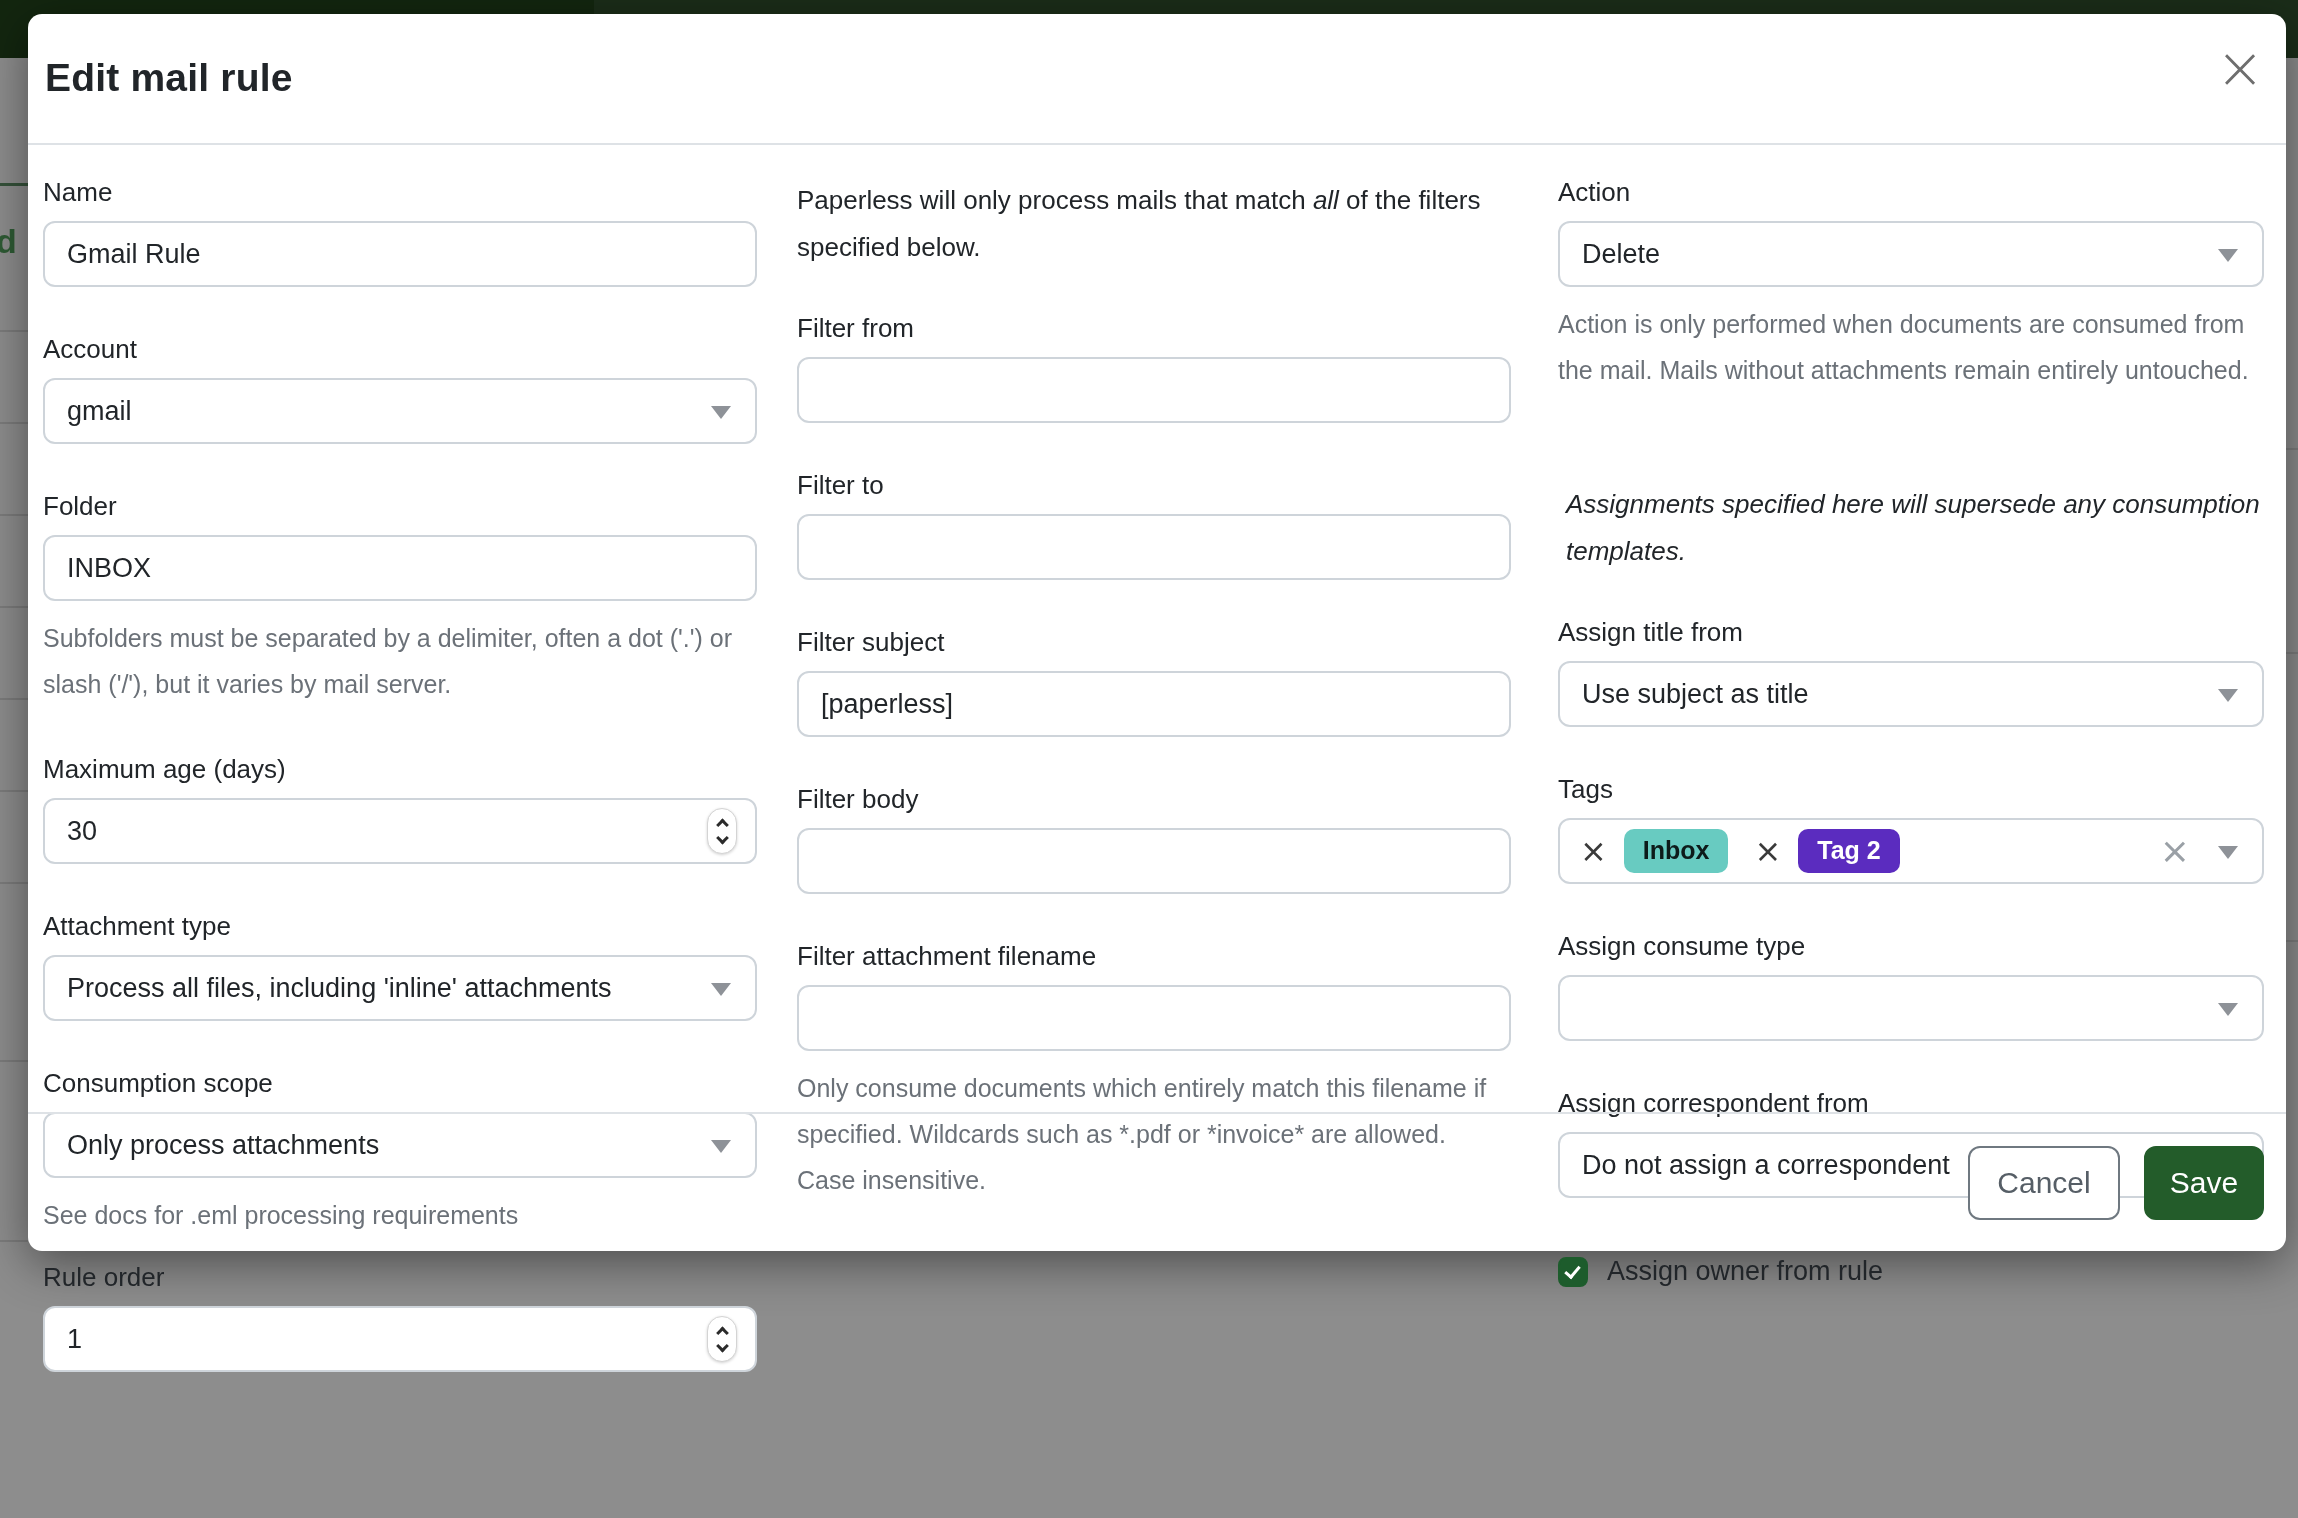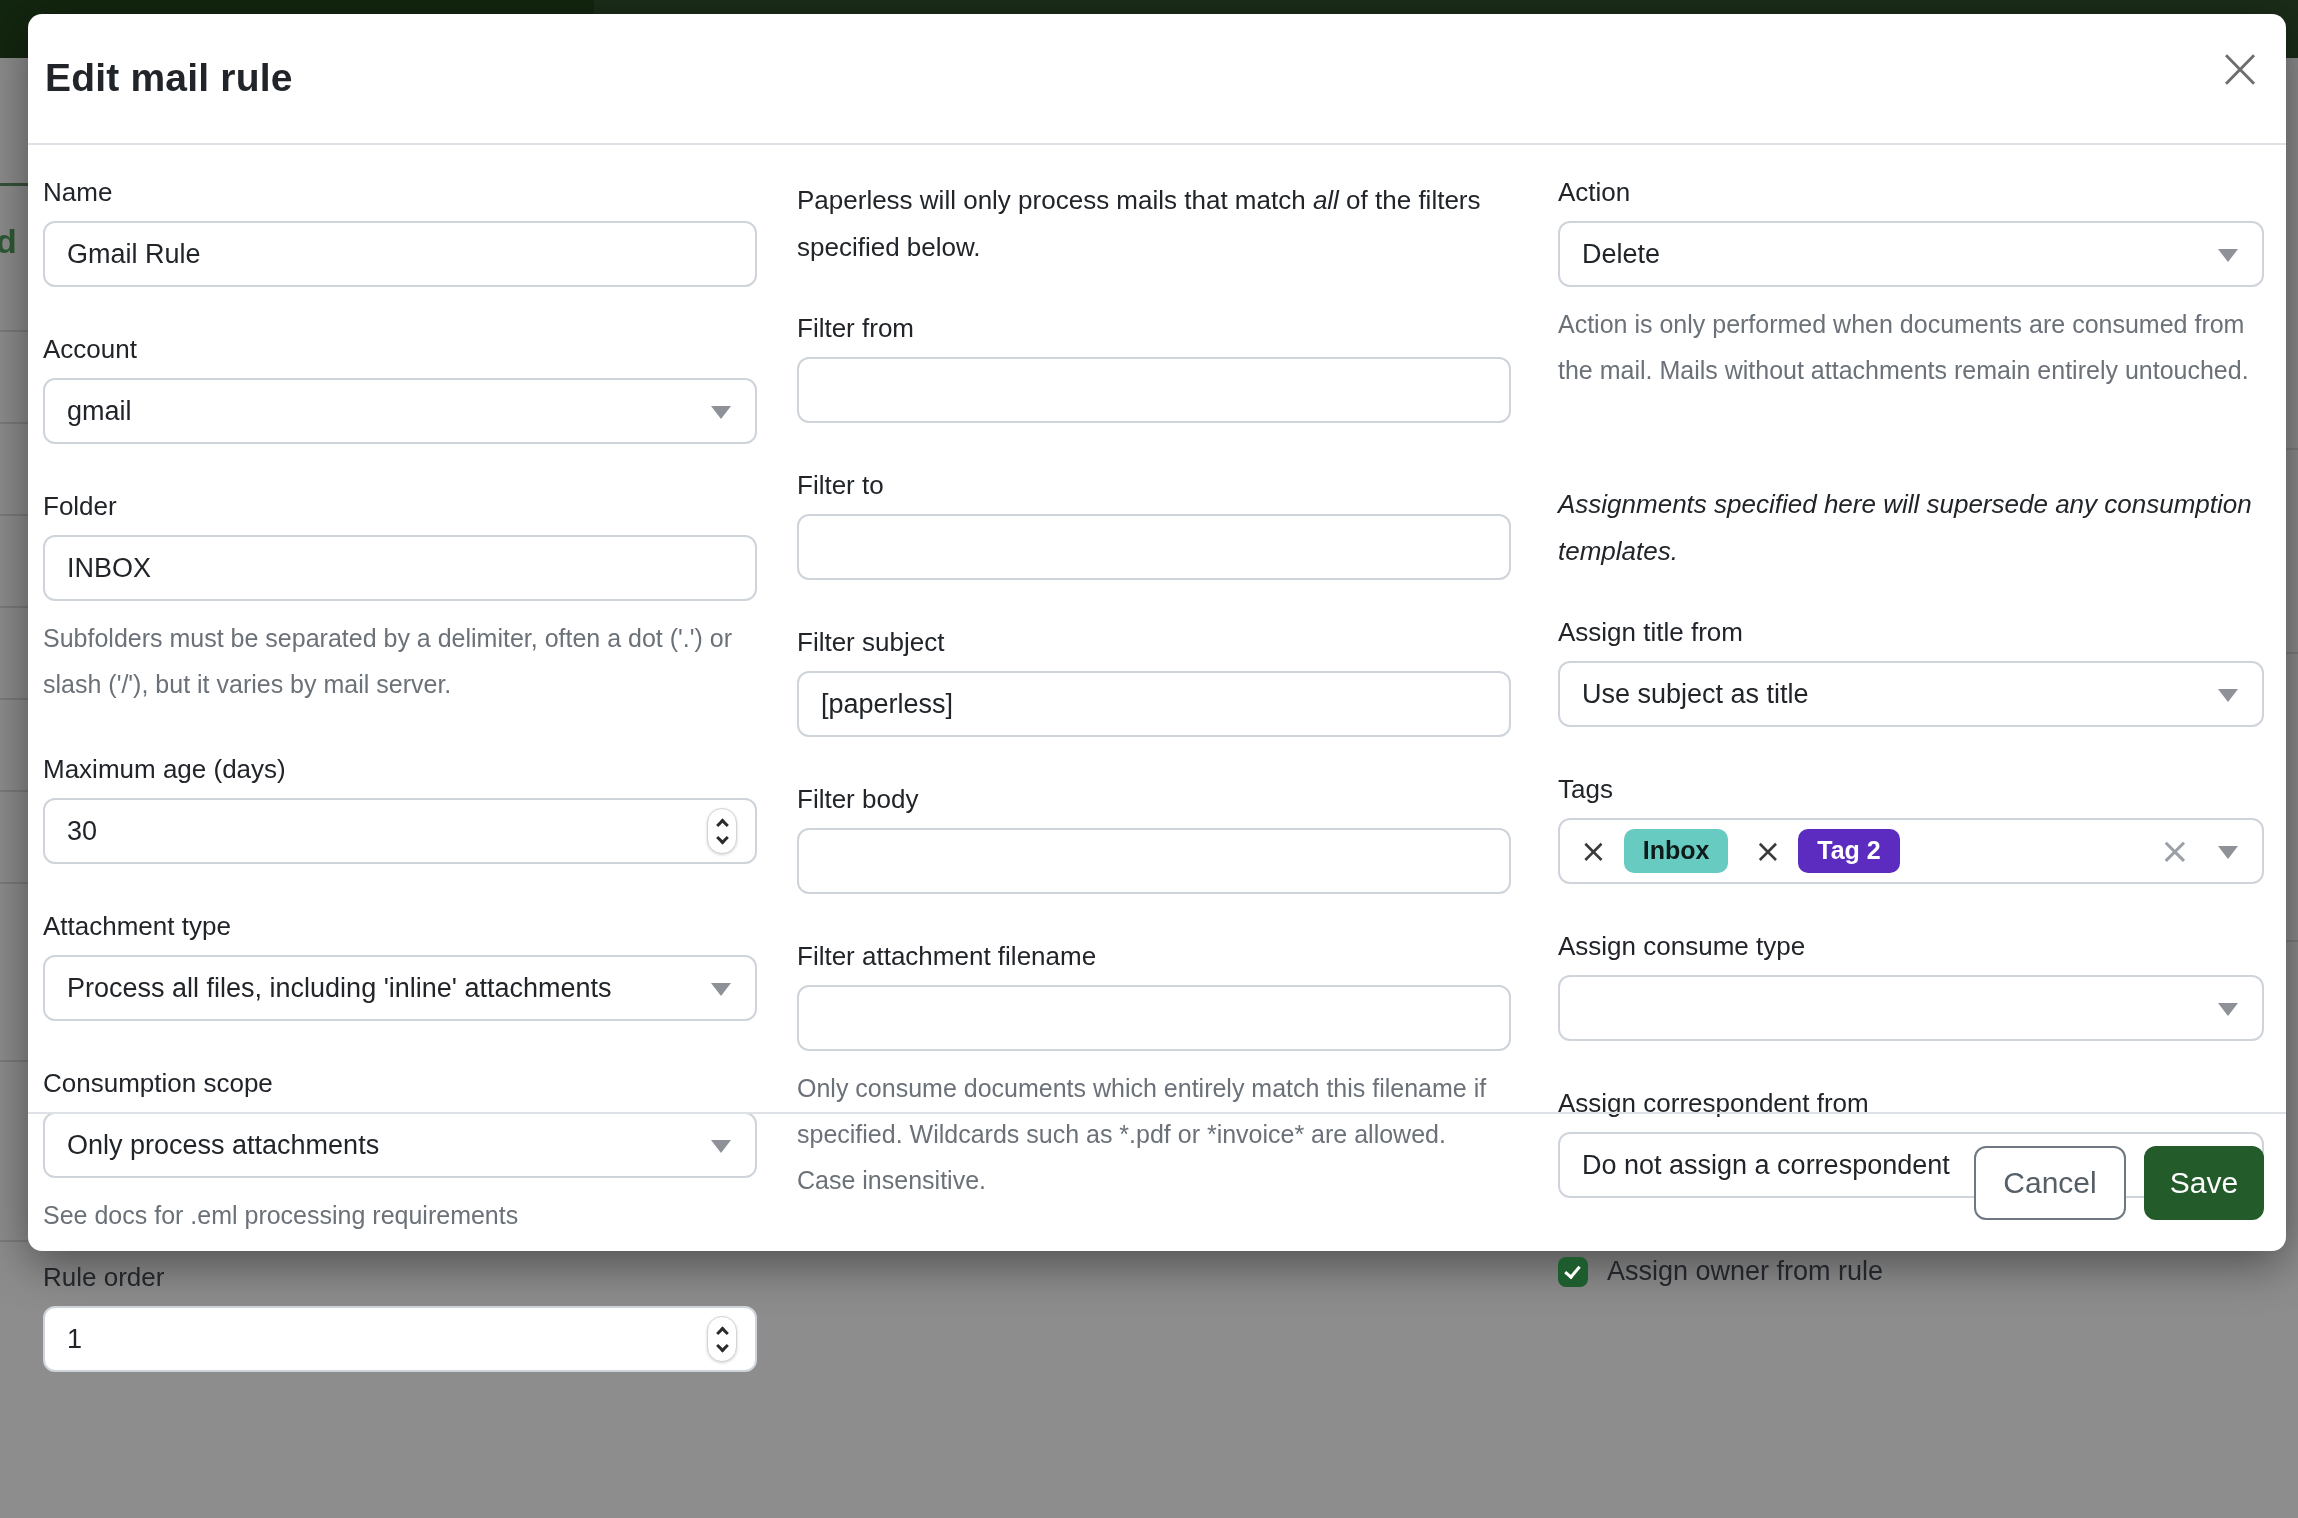--- a/index.html
+++ b/index.html
@@ -76,40 +76,40 @@
     display: flex; flex-direction: column; align-items: center; justify-content: center; gap: 7px;
     cursor: pointer;
   }
   .chev { width: 9px; height: 9px; border-left: 3px solid #2b2b2b; border-top: 3px solid #2b2b2b; }
   .chev.up { transform: rotate(45deg) translate(1px,1px); }
   .chev.down { transform: rotate(225deg) translate(1px,1px); }
 
   .help { margin-top: 14px; font-size: 25px; line-height: 46px; color: #6b7178; }
   .intro { font-size: 26px; line-height: 47px; color: #212529; margin-bottom: 42px; }
   .intro .em { font-style: italic; }
-  .note { font-style: italic; font-size: 26px; line-height: 47px; color: #212529; margin: 88px 0 42px 0; }
+  .note { font-style: italic; font-size: 26px; line-height: 47px; color: #212529; margin: 88px 0 42px 8px; }
 
   
   .tags-box { position: relative; width: 100%; height: 66px; border: 2px solid #ced4da; border-radius: 12px; background: #fff; display: flex; align-items: center; padding: 0 110px 0 20px; gap: 26px; }
   .tag-value { display: flex; align-items: center; gap: 17px; }
   .tag-remove { font-size: 32px; color: #3a3a3a; line-height: 1; cursor: pointer; font-family: "DejaVu Sans", sans-serif; }
   .tag-pill { display: inline-block; padding: 5px 19px 7px 19px; border-radius: 10px; font-size: 25px; font-weight: 700; line-height: 32px; }
   .tags-clear { position: absolute; right: 72px; top: 50%; transform: translateY(-50%); font-size: 36px; color: #9aa0a6; line-height: 1; cursor: pointer; font-family: "DejaVu Sans", sans-serif; }
 
   
   .check-row { display: flex; align-items: center; gap: 19px; margin-top: 58px; }
   .checkbox { position: relative; width: 30px; height: 30px; border-radius: 8px; background: #1d5c2c; border: 2px solid #1d5c2c; cursor: pointer; flex: 0 0 auto; }
   .checkbox .mark { position: absolute; left: 8px; top: 4px; width: 9px; height: 15px; border-right: 3.5px solid #fff; border-bottom: 3.5px solid #fff; transform: rotate(40deg); }
   .check-label { font-size: 27px; color: #212529; cursor: pointer; }
 
   
   .modal-footer {
     position: absolute; left: 0; right: 0; bottom: 0; height: 139px;
     border-top: 2px solid #dee2e6;
-    display: flex; align-items: center; justify-content: flex-end; gap: 18px;
+    display: flex; align-items: center; justify-content: flex-end; gap: 24px;
     padding-right: 22px;
   }
   .btn { height: 74px; border-radius: 12px; font-size: 30px; font-family: inherit; cursor: pointer; }
   .btn-cancel { width: 152px; background: #fff; border: 2px solid #6f7880; color: #565e66; }
   .btn-save { width: 120px; background: #235c2a; border: 2px solid #235c2a; color: #fff; }
 </style>
 </head>
 <body>
 
 <div class="backdrop">

